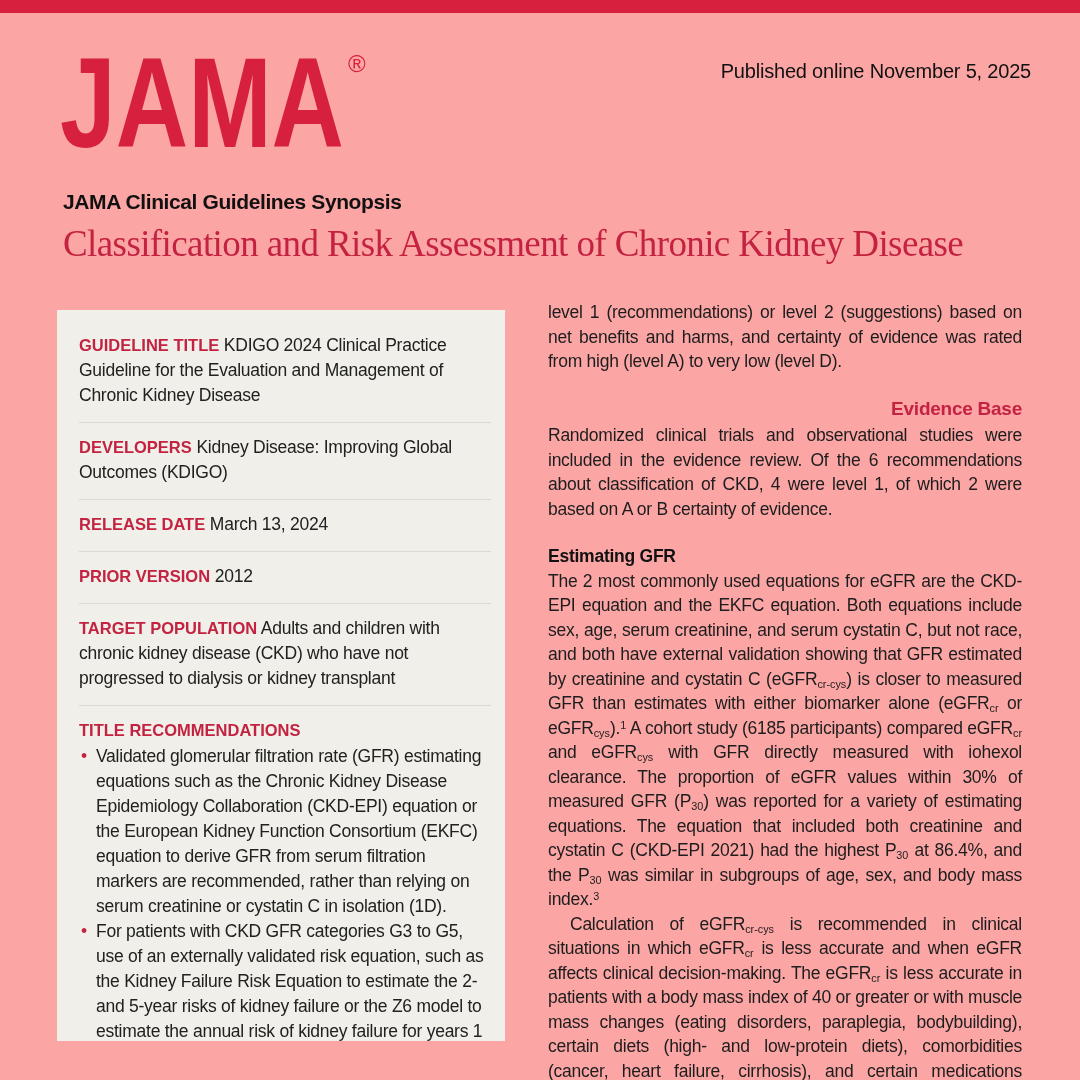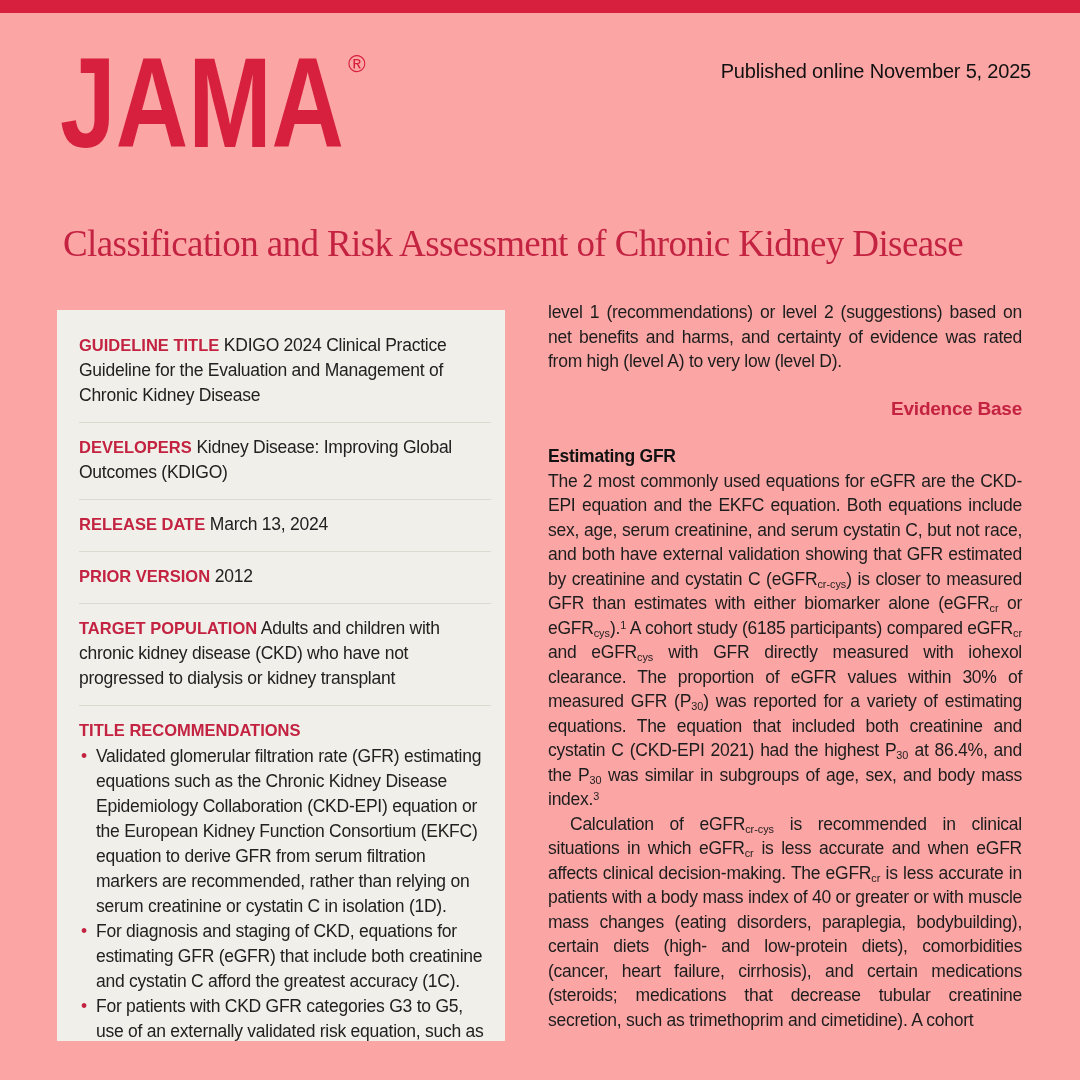--- a/index.html
+++ b/index.html
@@ -51,47 +51,48 @@
 
   <div class="logo">
     <svg width="312" height="106" viewBox="0 0 312 106" xmlns="http://www.w3.org/2000/svg">
       <text x="0" y="101" font-family="Liberation Sans, sans-serif" font-weight="bold" font-size="128" fill="#D7203D" textLength="284" lengthAdjust="spacingAndGlyphs">JAMA</text>
       <text x="288" y="26" font-family="Liberation Sans, sans-serif" font-size="24" fill="#D7203D">®</text>
     </svg>
   </div>
 
   <div class="published">Published online November 5, 2025</div>
 
+  <div class="kicker">JAMA Clinical Guidelines Synopsis</div>
 
   <h1 class="title">Classification and Risk Assessment of Chronic Kidney Disease</h1>
 
   <aside class="guideline-box">
     <p class="sec"><span class="label">GUIDELINE TITLE</span><span> KDIGO 2024 Clinical Practice Guideline for the Evaluation and Management of Chronic Kidney Disease</span></p>
 
     <p class="sec"><span class="label">DEVELOPERS</span><span> Kidney Disease: Improving Global Outcomes (KDIGO)</span></p>
 
     <p class="sec"><span class="label">RELEASE DATE</span><span> March 13, 2024</span></p>
 
     <p class="sec"><span class="label">PRIOR VERSION</span><span> 2012</span></p>
 
     <p class="sec"><span class="label">TARGET POPULATION</span><span> Adults and children with chronic kidney disease (CKD) who have not progressed to dialysis or kidney transplant</span></p>
 
     <div class="rec">
       <div class="label">TITLE RECOMMENDATIONS</div>
       <ul class="recs">
         <li><span>Validated glomerular filtration rate (GFR) estimating equations such as the Chronic Kidney Disease Epidemiology Collaboration (CKD-EPI) equation or the European Kidney Function Consortium (EKFC) equation to derive GFR from serum filtration markers are recommended, rather than relying on serum creatinine or cystatin C in isolation (1D).</span></li>
-        <li><span>For diagnosis and staging of CKD, equations for estimating GFR (eGFR) that include both creatinine and cystatin C afford the greatest accuracy (1C).</span></li>
         <li><span>For patients with CKD GFR categories G3 to G5, use of an externally validated risk equation, such as the Kidney Failure Risk Equation to estimate the 2- and 5-year risks of kidney failure or the Z6 model to estimate the annual risk of kidney failure for years 1 through 4 after presentation, is recommended (1A).</span></li>
       </ul>
     </div>
   </aside>
 
   <main class="body-col">
     <p>level 1 (recommendations) or level 2 (suggestions) based on net benefits and harms, and certainty of evidence was rated from high (level A) to very low (level D).</p>
 
     <h2 class="h-red">Evidence Base</h2>
+    <p>Randomized clinical trials and observational studies were included in the evidence review. Of the 6 recommendations about classification of CKD, 4 were level 1, of which 2 were based on A or B certainty of evidence.</p>
 
     <h3 class="h-black">Estimating GFR</h3>
     <p>The 2 most commonly used equations for eGFR are the CKD-EPI equation and the EKFC equation. Both equations include sex, age, serum creatinine, and serum cystatin C, but not race, and both have external validation showing that GFR estimated by creatinine and cystatin C (eGFR<sub>cr-cys</sub>) is closer to measured GFR than estimates with either biomarker alone (eGFR<sub>cr</sub> or eGFR<sub>cys</sub>).<sup>1</sup> A cohort study (6185 participants) compared eGFR<sub>cr</sub> and eGFR<sub>cys</sub> with GFR directly measured with iohexol clearance. The proportion of eGFR values within 30% of measured GFR (P<sub>30</sub>) was reported for a variety of estimating equations. The equation that included both creatinine and cystatin C (CKD-EPI 2021) had the highest P<sub>30</sub> at 86.4%, and the P<sub>30</sub> was similar in subgroups of age, sex, and body mass index.<sup>3</sup></p>
     <p class="indent">Calculation of eGFR<sub>cr-cys</sub> is recommended in clinical situations in which eGFR<sub>cr</sub> is less accurate and when eGFR affects clinical decision-making. The eGFR<sub>cr</sub> is less accurate in patients with a body mass index of 40 or greater or with muscle mass changes (eating disorders, paraplegia, bodybuilding), certain diets (high- and low-protein diets), comorbidities (cancer, heart failure, cirrhosis), and certain medications (steroids; medications that decrease tubular creatinine secretion, such as trimethoprim and cimetidine). A cohort</p>
   </main>
 
 </div>
 
 </body></html>

